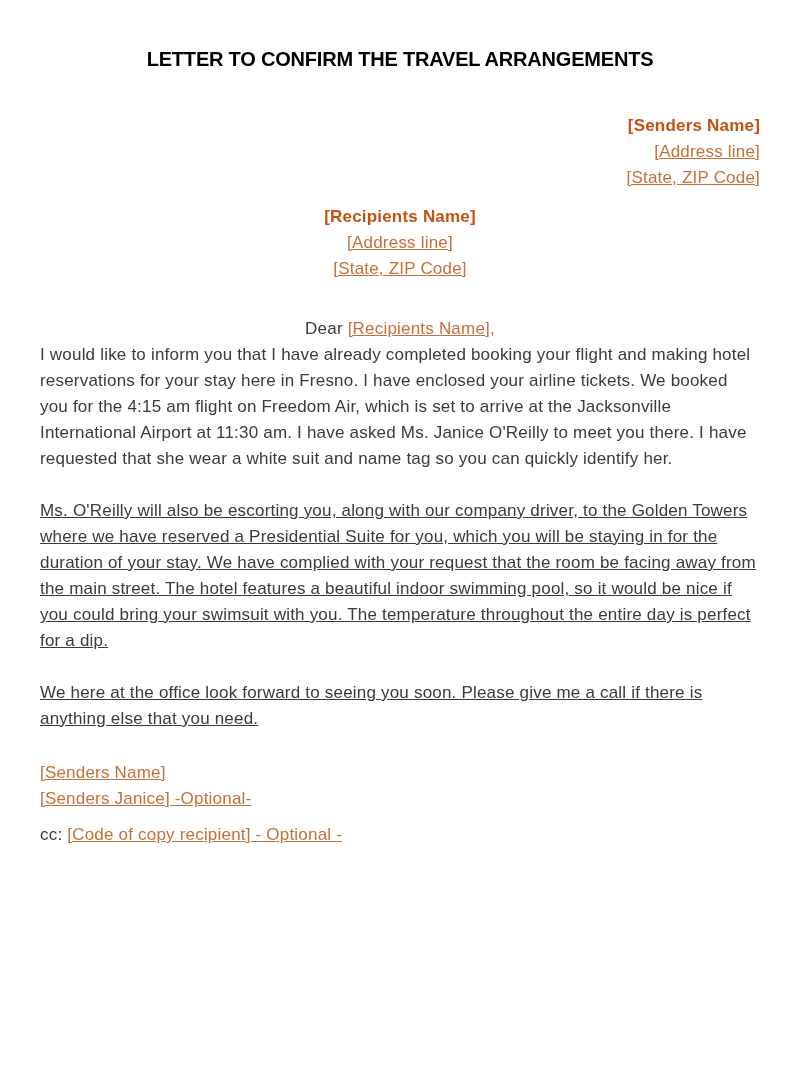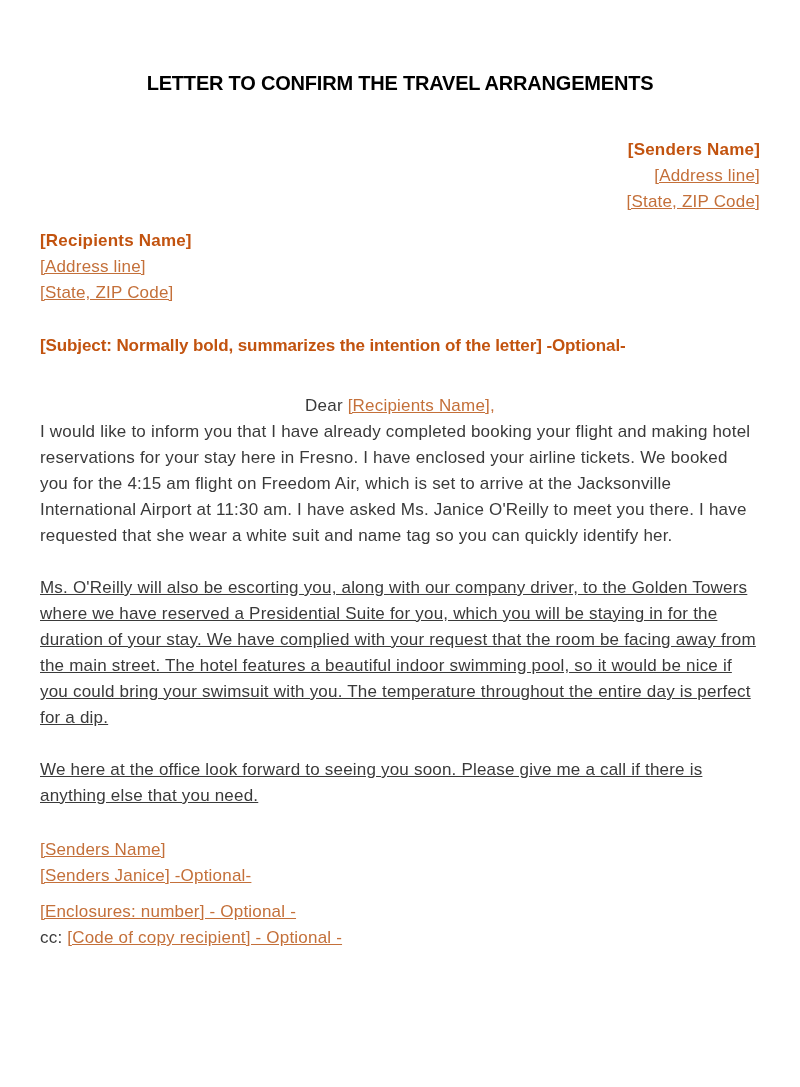--- a/index.html
+++ b/index.html
@@ -17,21 +17,21 @@
     padding: 0 40px;
     overflow: hidden;
     font-family: "Liberation Sans", sans-serif;
     font-size: 17px;
     line-height: 26px;
     letter-spacing: 0.2px;
     color: var(--body-text, #3a3a3a);
   }
   .title {
     margin: 0;
-    padding-top: 70px;
+    padding-top: 46px;
     text-align: center;
     font-size: 20px;
     line-height: 26px;
     font-weight: bold;
     letter-spacing: -0.2px;
     color: #000000;
   }
   .accent-bold {
     color: var(--accent-bold, #c2530f);
     font-weight: bold;
@@ -39,21 +39,21 @@
   .accent {
     color: var(--accent-regular, #c4703a);
     text-decoration: underline;
   }
   .sender-block {
     margin-top: 41px;
     text-align: right;
   }
   .recipient-block {
     margin-top: 13px;
-    text-align: left;
+    text-align: center;
   }
   .subject-line {
     margin-top: 27px;
     font-weight: bold;
     color: var(--accent-bold, #c2530f);
     letter-spacing: -0.1px;
   }
   .salutation {
     margin-top: 34px;
     text-align: center;
@@ -88,38 +88,36 @@
     <span class="line accent">[Address line]</span>
     <span class="line accent">[State, ZIP Code]</span>
   </div>
 
   <div class="recipient-block">
     <span class="line accent-bold">[Recipients Name]</span>
     <span class="line accent">[Address line]</span>
     <span class="line accent">[State, ZIP Code]</span>
   </div>
 
-  <div class="subject-line">[Subject: Normally bold, summarizes the intention of the letter] -Optional-</div>
 
   <div class="salutation">
     <span>Dear </span><span class="accent">[Recipients Name],</span>
   </div>
 
   <p class="paragraph">I would like to inform you that I have already completed booking your flight and making hotel reservations for your stay here in Fresno. I have enclosed your airline tickets. We booked you for the 4:15 am flight on Freedom Air, which is set to arrive at the Jacksonville International Airport at 11:30 am. I have asked Ms. Janice O'Reilly to meet you there. I have requested that she wear a white suit and name tag so you can quickly identify her.</p>
 
   <p class="paragraph">Ms. O'Reilly will also be escorting you, along with our company driver, to the Golden Towers where we have reserved a Presidential Suite for you, which you will be staying in for the duration of your stay. We have complied with your request that the room be facing away from the main street. The hotel features a beautiful indoor swimming pool, so it would be nice if you could bring your swimsuit with you. The temperature throughout the entire day is perfect for a dip.</p>
 
   <p class="paragraph">We here at the office look forward to seeing you soon. Please give me a call if there is anything else that you need.</p>
 
 
   <div class="signature-block">
     <span class="line accent">[Senders Name]</span>
     <span class="line accent">[Senders Janice] -Optional-</span>
   </div>
 
   <div class="meta-block">
-    <span class="line accent">[Enclosures: number] - Optional -</span>
     <span class="line">
       <span>cc: </span><span class="accent">[Code of copy recipient] - Optional -</span>
     </span>
   </div>
 
 </div>
 
 </body></html>

